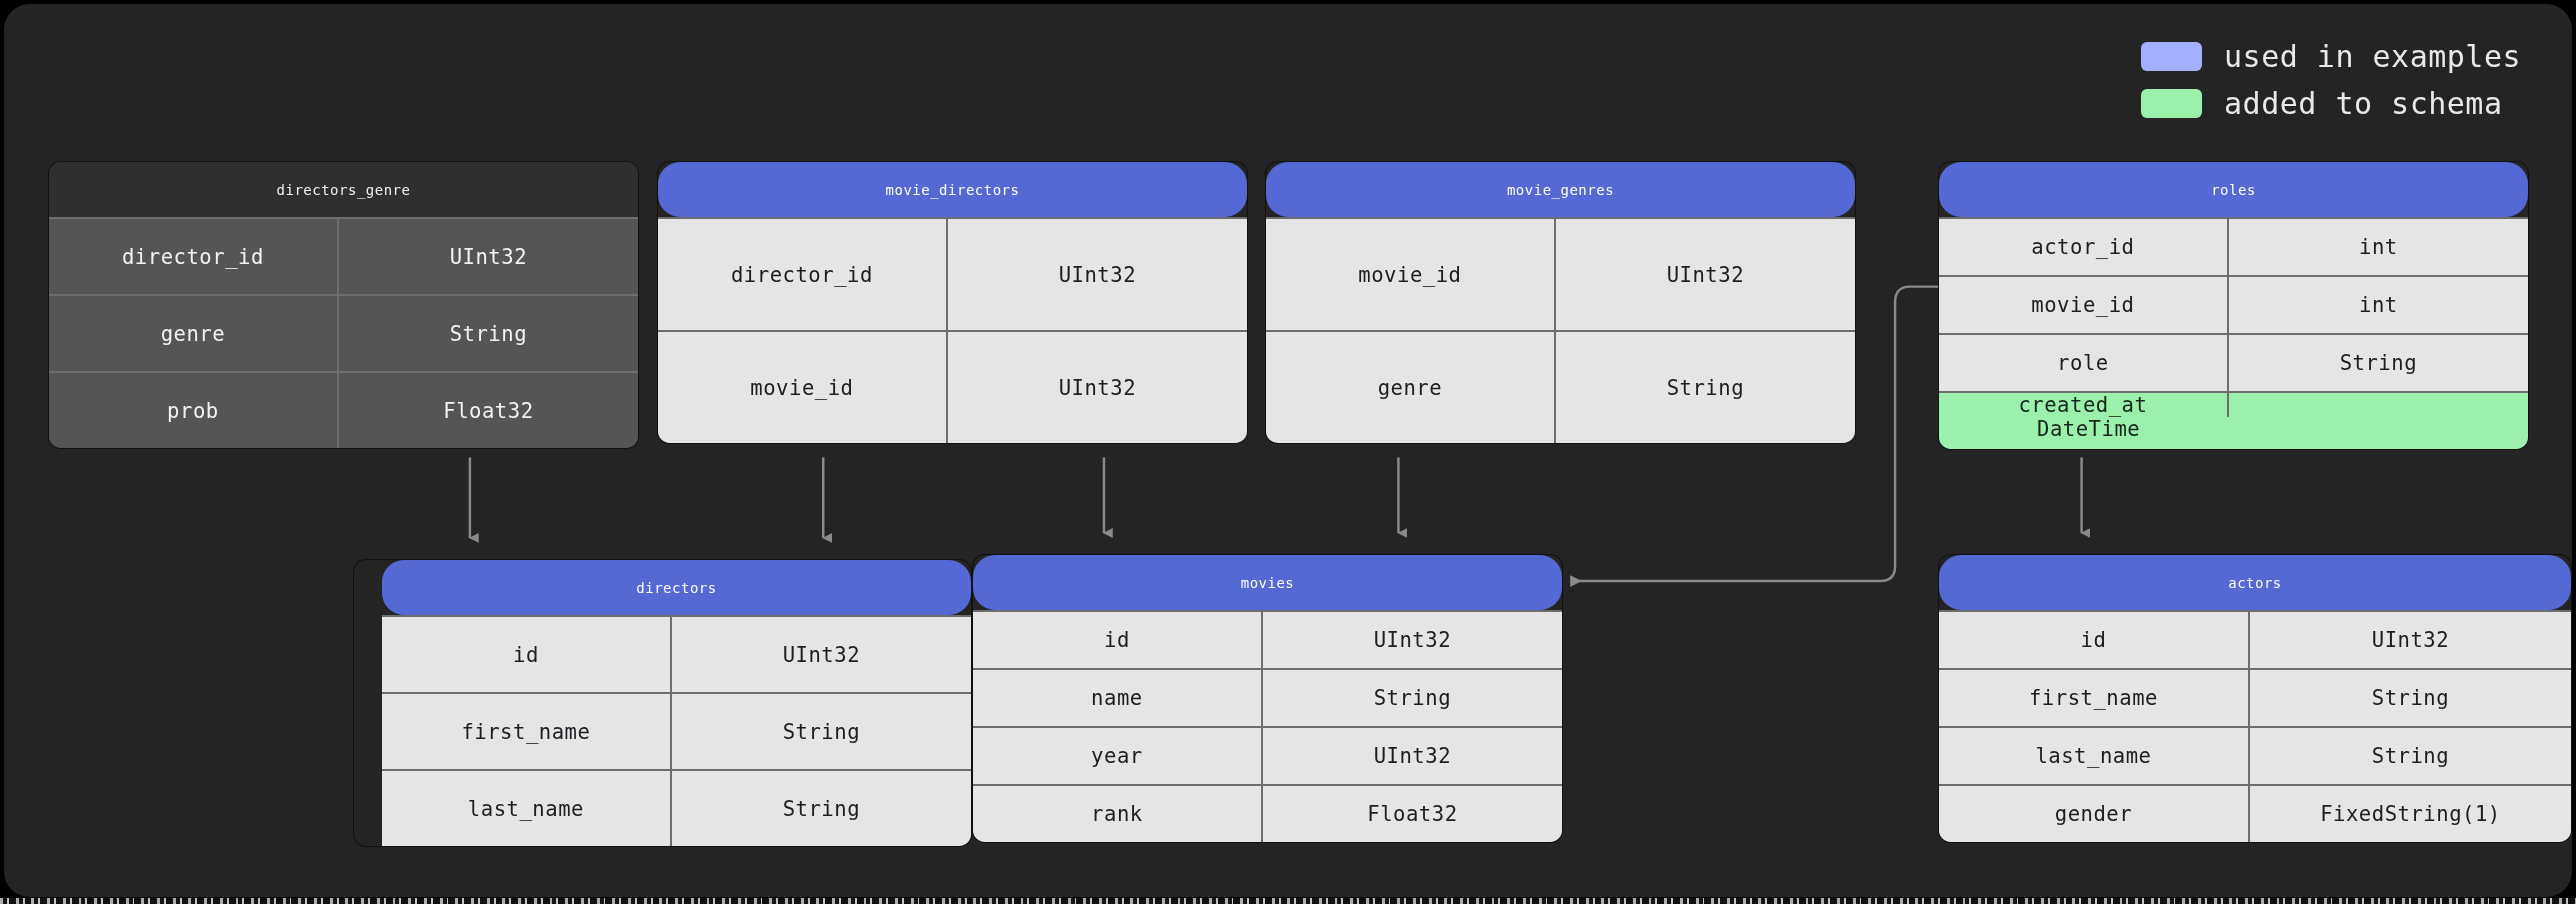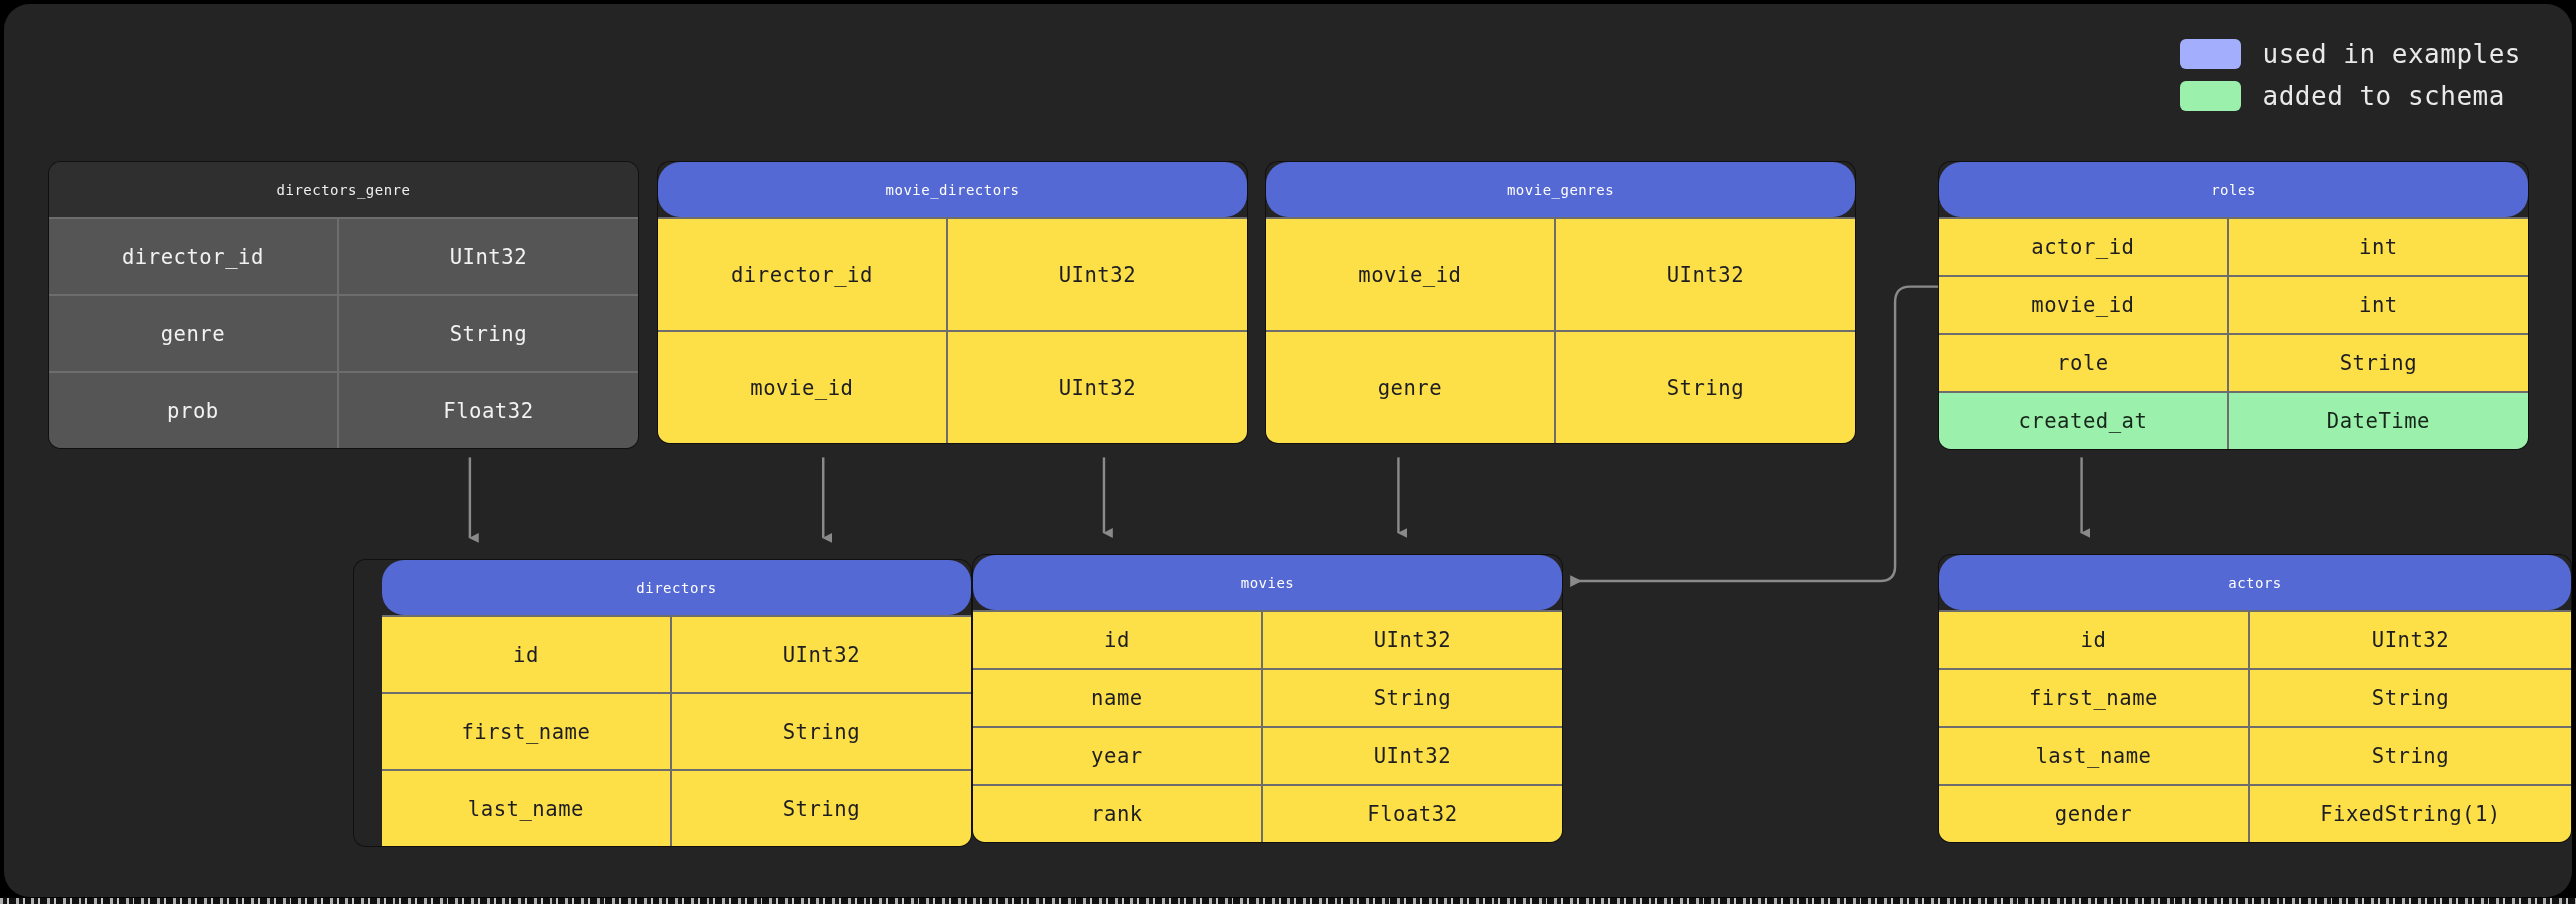--- a/index.html
+++ b/index.html
@@ -52,21 +52,21 @@
     align-items: center;
     gap: 21.6px;
   }
   .legend-swatch {
     width: 61px;
     height: 29.5px;
     border-radius: 5.9px;
   }
   .legend-label {
     color: #e9e9e9;
-    font-size: 26px;
+    font-size: 30px;
     letter-spacing: 0.5px;
     white-space: nowrap;
   }
 
   
   .table {
     position: absolute;
     border-radius: 11.8px;
     overflow: hidden;
     box-shadow: 0 0 0 1px rgba(0,0,0,0.55);
@@ -89,21 +89,21 @@
     justify-content: center;
     font-size: 20.6px;
     letter-spacing: 0.5px;
     box-sizing: border-box;
   }
   .cell.name { width: 49.2%; border-right: 2px solid #6d6d6d; }
   .cell.type { width: 50.8%; }
 
   
   .scheme-blue .tbl-header { background: #5569d4; color: #ffffff; border-radius: 22px; }
-  .scheme-blue .tbl-row    { background: #fde047; }
+  .scheme-blue .tbl-row    { background: #e5e5e5; }
   .scheme-blue .cell       { color: #1d1d22; }
 
   
   .scheme-gray .tbl-header { background: #2f2f2f; color: #f0f0f0; }
   .scheme-gray .tbl-row    { background: #555555; }
   .scheme-gray .cell       { color: #f2f2f2; }
 
   
   .tbl-row.added { background: #9bf0ac !important; }
   .tbl-row.added .cell { color: #16261a !important; }
@@ -202,21 +202,21 @@
           <div class="cell type">int</div>
         </div>
         <div class="tbl-row" style="height: 56px;">
           <div class="cell name">movie_id</div>
           <div class="cell type">int</div>
         </div>
         <div class="tbl-row" style="height: 56px;">
           <div class="cell name">role</div>
           <div class="cell type">String</div>
         </div>
-        <div class="tbl-row added" style="height: 56px;">
+        <div class="tbl-row added" style="height: 56px; flex-direction: column;">
           <div class="cell name">created_at</div>
           <div class="cell type">DateTime</div>
         </div>
       </div>
       <div class="table scheme-blue" style="left: 354px; top: 560px; width: 589px; padding-left: 28px;">
         <div class="tbl-header">directors</div>
         <div class="tbl-row" style="height: 75px;">
           <div class="cell name">id</div>
           <div class="cell type">UInt32</div>
         </div>

